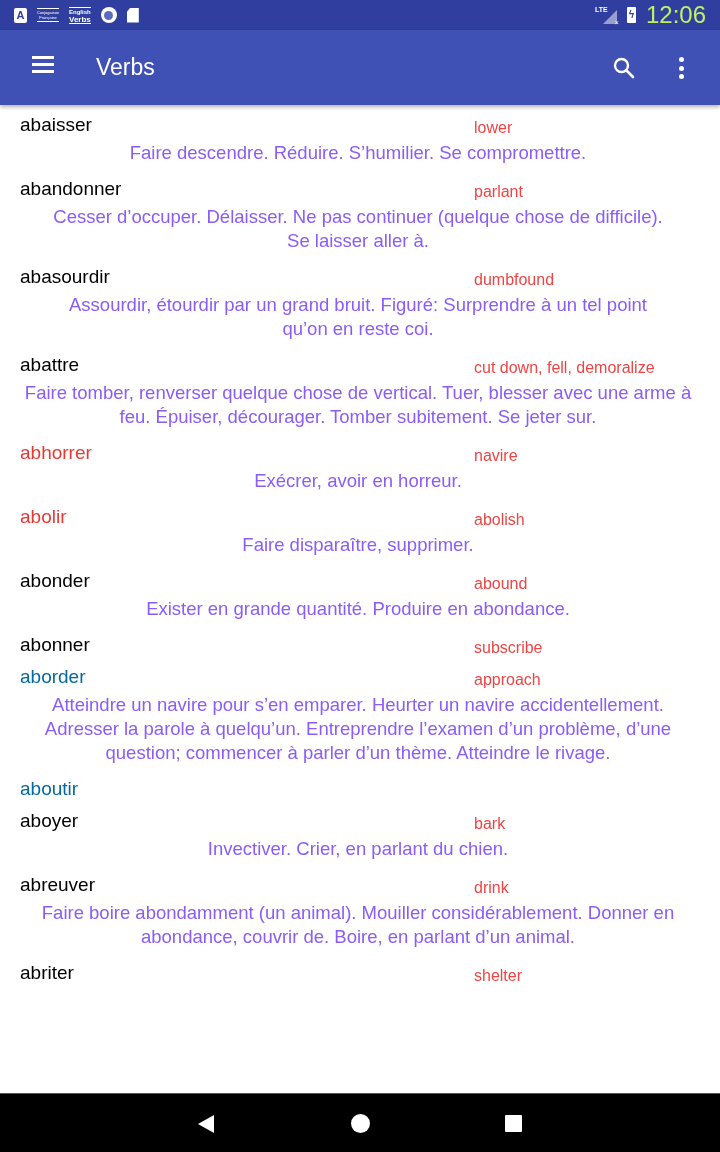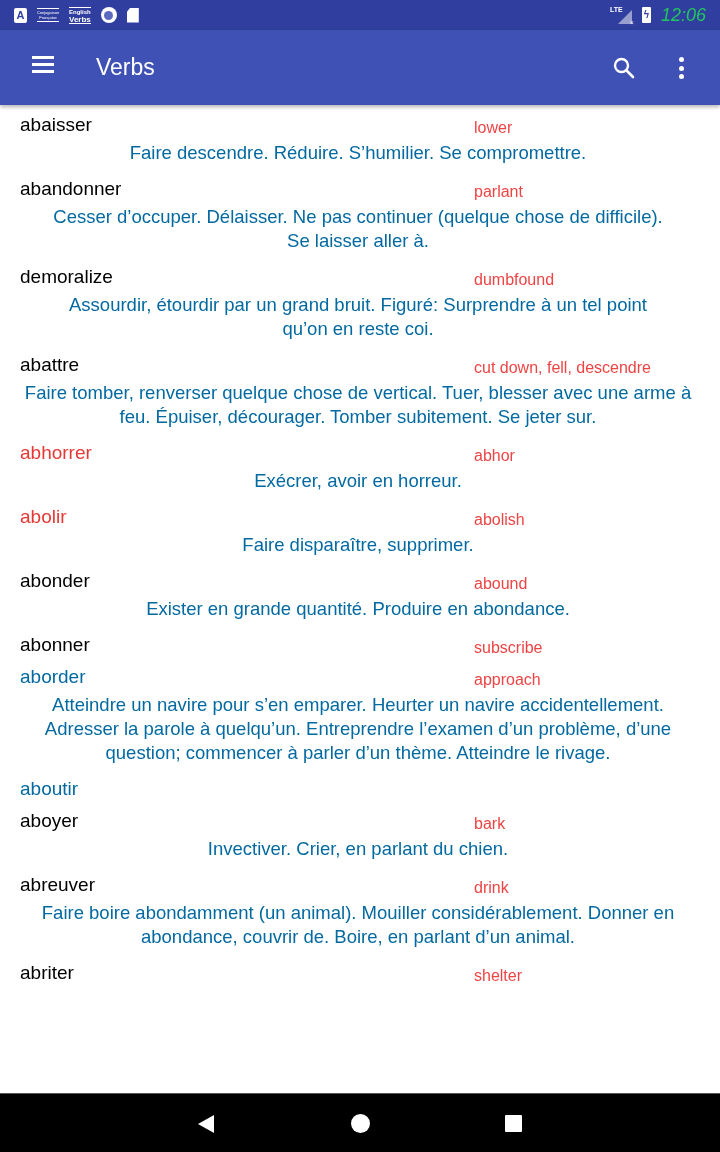--- a/index.html
+++ b/index.html
@@ -23,21 +23,21 @@
     .sb-verbs span:last-child { font-size:8px; border-bottom:1px solid #fff; }
     .sb-circle { width:16px; height:16px; border-radius:50%; background:#fff; display:flex; align-items:center; justify-content:center; }
     .sb-circle::after { content:""; width:9px; height:9px; border-radius:50%; background:#5c6bc0; }
     .sb-sd { width:12px; height:15px; background:#fff; clip-path:polygon(30% 0,100% 0,100% 100%,0 100%,0 30%); }
     .sb-right { position:absolute; right:14px; top:0; height:30px; display:flex; align-items:center; gap:10px; }
     .sb-lte { position:relative; width:22px; height:18px; }
     .sb-lte .tri { position:absolute; right:0; bottom:0; width:0; height:0; border-left:14px solid transparent; border-bottom:14px solid rgba(255,255,255,0.5); }
     .sb-lte .lbl { position:absolute; left:0; top:0; font-size:7px; font-weight:bold; }
     .sb-lte .x { position:absolute; right:-2px; bottom:-2px; font-size:7px; }
     .sb-battery { width:9px; height:16px; background:#fff; border-radius:1px; position:relative; color:#303f9f; font-size:10px; line-height:16px; text-align:center; font-weight:bold; }
-    .sb-time { font-size:18px; color:#22c55e;font-style:italic; }
+    .sb-time { font-size:24px; color:#bef264; }
 
     .app-bar {
       position:absolute; left:0; top:30px; width:720px; height:75px;
       background:#3f51b5;
       box-shadow:0 2px 4px rgba(0,0,0,0.3);
       z-index:2;
     }
     .menu-btn { position:absolute; left:32px; top:26px; width:22px; height:18px; cursor:pointer; }
     .menu-btn span { position:absolute; left:0; width:22px; height:3px; background:#fff; }
     .menu-btn span:nth-child(1){ top:0; }
@@ -54,21 +54,21 @@
     .entry { position:relative; padding:8px 20px 0 20px; cursor:pointer; }
     .entry-head { position:relative; height:24px; }
     .fr-word { position:absolute; left:0; top:0; font-size:19px; line-height:24px; color:#000; }
     .fr-word.red { color:#e53935; }
     .fr-word.green { color:#0369a1; }
     .en-word {
       position:absolute; left:454px; top:3px; width:226px; font-size:16px; line-height:24px; color:#ef4444;
       white-space:nowrap; overflow:hidden; text-overflow:ellipsis;
     }
     .definition {
-      text-align:center; font-size:18.5px; line-height:24px; color:#0369a1;
+      text-align:center; font-size:18.5px; line-height:24px; color:#8b5cf6;
       padding:4px 0 4px 0;
     }
 
     .nav-bar {
       position:absolute; left:0; top:1093px; width:720px; height:59px; background:#000;
       border-top:1px solid #555; box-sizing:border-box;
     }
     .nav-back { position:absolute; left:198px; top:21px; width:0; height:0; border-top:9px solid transparent; border-bottom:9px solid transparent; border-right:16px solid #fff; cursor:pointer; }
     .nav-home { position:absolute; left:351px; top:20px; width:19px; height:19px; border-radius:50%; background:#fff; cursor:pointer; }
     .nav-recent { position:absolute; left:505px; top:21px; width:17px; height:17px; border-radius:1px; background:#fff; cursor:pointer; }
@@ -131,36 +131,36 @@
   </div>
   <div class="entry">
     <div class="entry-head">
         <span class="fr-word">abandonner</span>
         <span class="en-word">parlant</span>
       </div>
     <div class="definition" style="padding-left:30px;padding-right:30px">Cesser d’occuper. Délaisser. Ne pas continuer (quelque chose de difficile). Se laisser aller à.</div>
   </div>
   <div class="entry">
     <div class="entry-head">
-        <span class="fr-word">demoralize</span>
+        <span class="fr-word">abasourdir</span>
         <span class="en-word">dumbfound</span>
       </div>
     <div class="definition" style="padding-left:40px;padding-right:40px">Assourdir, étourdir par un grand bruit. Figuré: Surprendre à un tel point qu’on en reste coi.</div>
   </div>
   <div class="entry">
     <div class="entry-head">
         <span class="fr-word">abattre</span>
-        <span class="en-word">cut down, fell, descendre</span>
+        <span class="en-word">cut down, fell, demoralize</span>
       </div>
     <div class="definition">Faire tomber, renverser quelque chose de vertical. Tuer, blesser avec une arme à feu. Épuiser, décourager. Tomber subitement. Se jeter sur.</div>
   </div>
   <div class="entry">
     <div class="entry-head">
         <span class="fr-word red">abhorrer</span>
-        <span class="en-word">abhor</span>
+        <span class="en-word">navire</span>
       </div>
     <div class="definition">Exécrer, avoir en horreur.</div>
   </div>
   <div class="entry">
     <div class="entry-head">
         <span class="fr-word red">abolir</span>
         <span class="en-word">abolish</span>
       </div>
     <div class="definition">Faire disparaître, supprimer.</div>
   </div>

